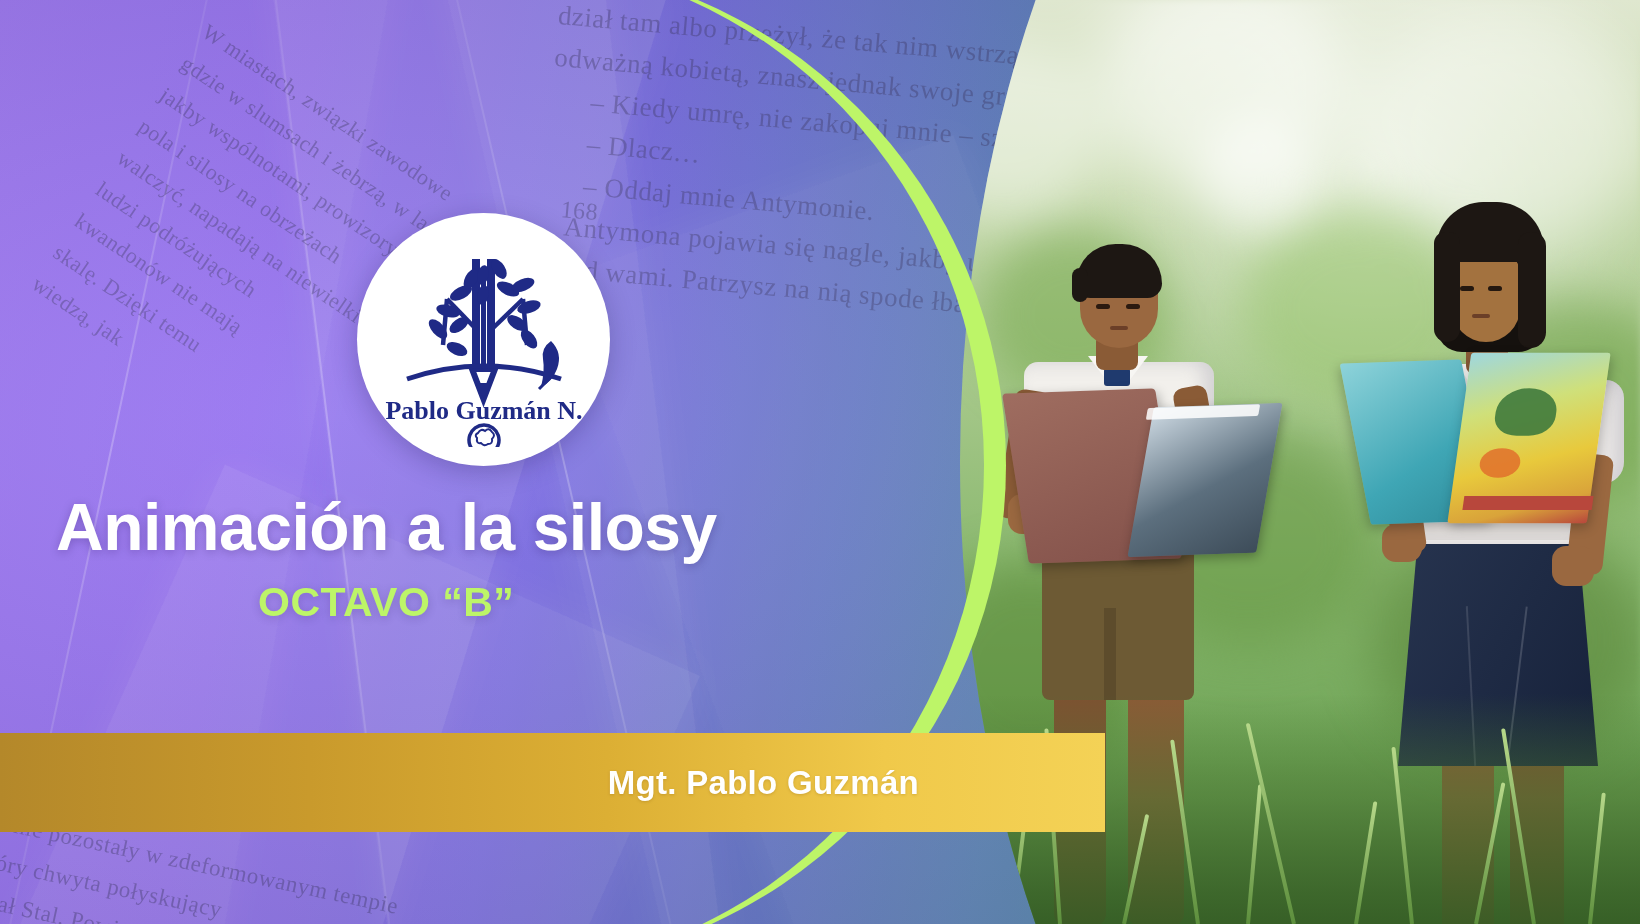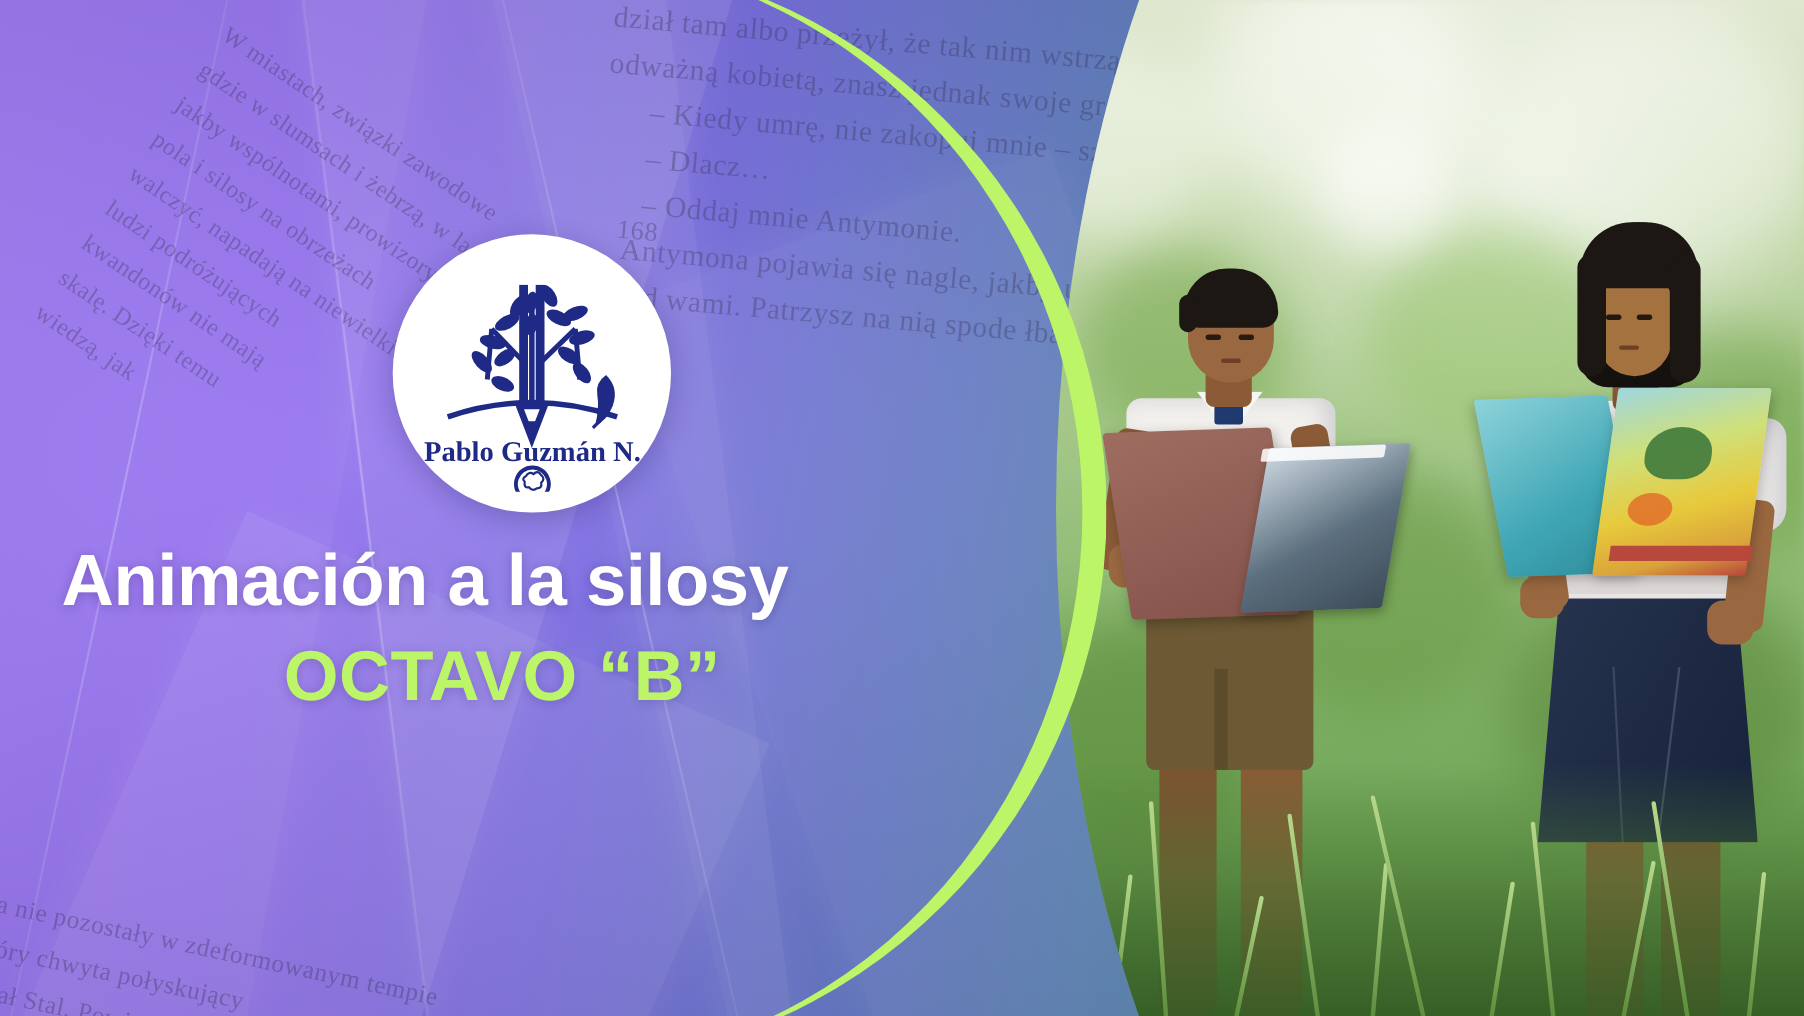--- a/index.html
+++ b/index.html
@@ -98,21 +98,21 @@
 
   
   .title{
     position:absolute;left:56px;top:494px;width:880px;
     color:#ffffff;font-weight:700;font-size:66px;line-height:1.0;
     letter-spacing:-.5px;
     text-shadow:0 2px 10px rgba(30,12,80,.25);
   }
   .subtitle{
     position:absolute;left:258px;top:582px;width:700px;
-    color:#bdf568;font-weight:700;font-size:64px;line-height:1.0;
+    color:#bdf568;font-weight:700;font-size:41px;line-height:1.0;
     letter-spacing:.5px;
     text-shadow:0 2px 10px rgba(30,12,80,.2);
   }
 
   
   .gold-bar{
     position:absolute;left:0;top:733px;height:99px;width:1105px;
     background:linear-gradient(90deg,#b4882a 0%,#c99a2c 28%,#dcaf34 55%,#f0c94a 80%,#f4d256 100%);
     display:flex;align-items:center;justify-content:flex-end;
   }
@@ -289,20 +289,23 @@
       <div class="blade" style="left:414px;height:124px;transform:rotate(9deg);"></div>
       <div class="blade" style="left:470px;height:178px;transform:rotate(-6deg);"></div>
       <div class="blade" style="left:534px;height:144px;transform:rotate(11deg);"></div>
       <div class="blade" style="left:592px;height:198px;transform:rotate(-9deg);"></div>
       <div class="blade" style="left:648px;height:132px;transform:rotate(6deg);"></div>
     </div>
   </div>
 
   <div class="green-curve"></div>
 
+  <div class="gold-bar">
+    <span class="presenter">Mgt. Pablo Guzmán</span>
+  </div>
 
   <div class="logo">
     <svg width="214" height="214" viewBox="0 0 214 214">
       <g fill="#1f2a86">
 
         <rect x="95" y="26" width="8" height="110"></rect>
         <rect x="104" y="40" width="5" height="96"></rect>
         <rect x="110" y="26" width="8" height="110"></rect>
 
         <path d="M95 136 L118 136 L106.5 166 Z" fill="none" stroke="#1f2a86" stroke-width="6"></path>

